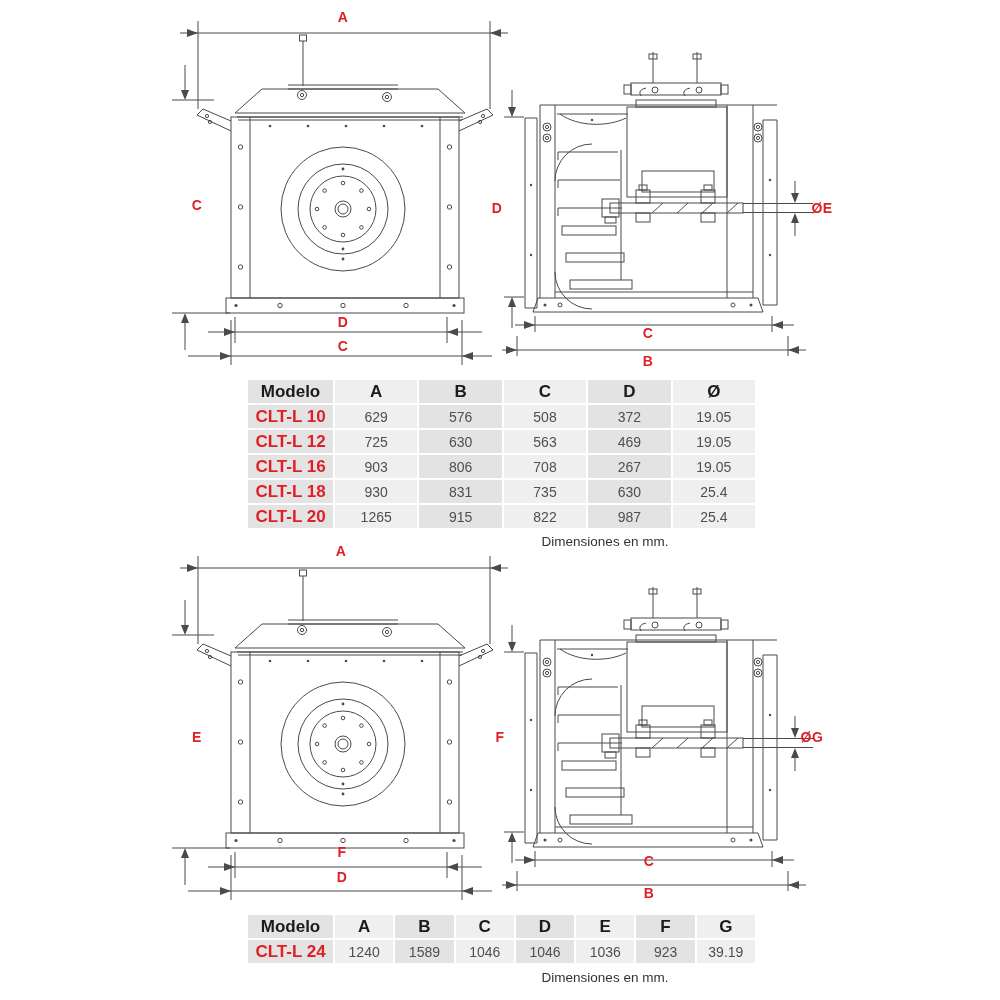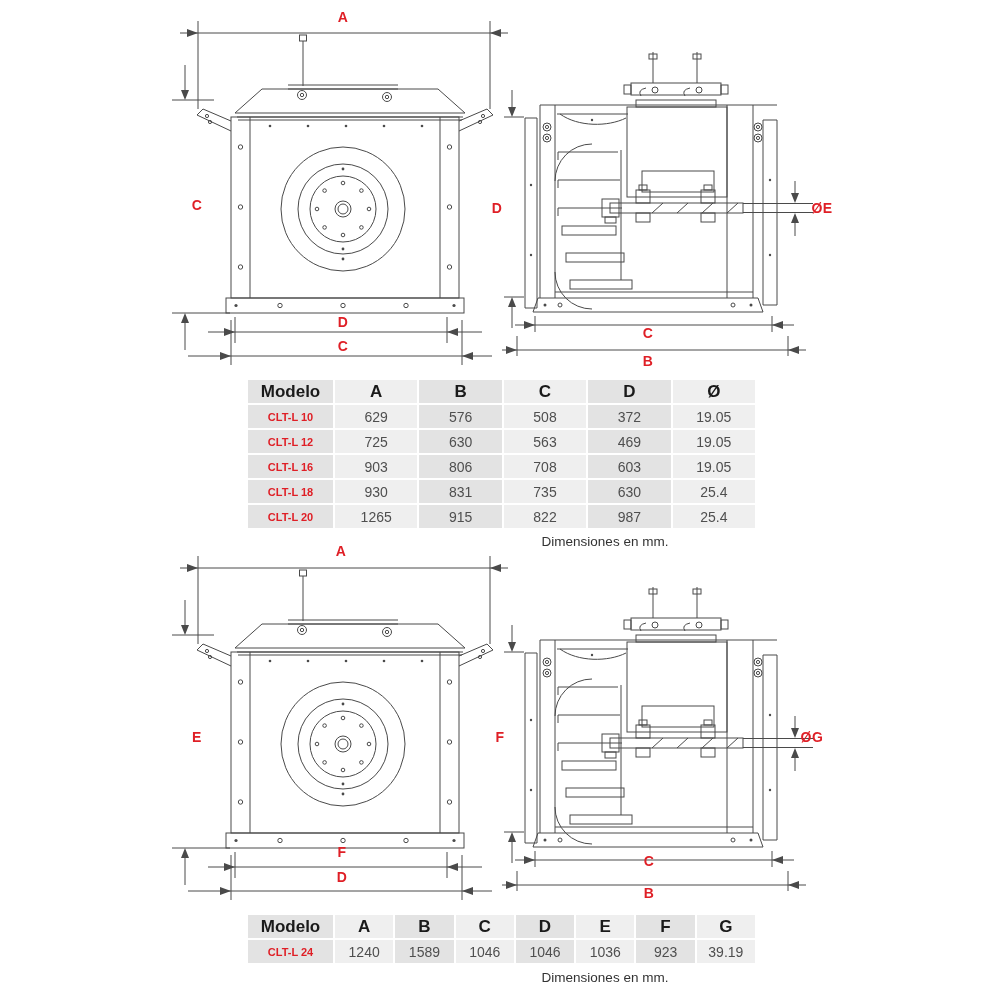--- a/index.html
+++ b/index.html
@@ -7,21 +7,21 @@
           font-family:"Liberation Sans",sans-serif;}
   .drawing{position:absolute;}
   .drawing svg{display:block;}
   .dim-label{position:absolute;transform:translate(-50%,-50%);color:#df1f26;font-weight:bold;
               font-size:14px;letter-spacing:.5px;white-space:nowrap;}
   .dim-table{position:absolute;width:507px;display:grid;gap:2px;background:#fff;}
   .cell{height:23px;display:flex;align-items:center;justify-content:center;font-size:14px;}
   .cell.dark{background:#e3e3e3;}
   .cell.light{background:#efefef;}
   .cell.head{font-weight:bold;color:#1a1a1a;font-size:17px;}
-  .cell.model{color:#df1f26;font-weight:bold;font-size:11px;}
+  .cell.model{color:#df1f26;font-weight:bold;font-size:17px;}
   .cell.value{color:#4f4f4f;}
   .note{position:absolute;right:245px;width:300px;text-align:center;font-size:13.5px;color:#333;}
 </style>
 </head>
 <body>
 
 <div class="canvas">
 
   <div class="drawing front-svg" style="left:150px;top:5px;width:360px;height:370px">
 <svg viewBox="0 0 360 370" width="360" height="370" xmlns="http://www.w3.org/2000/svg">
@@ -185,21 +185,21 @@
       <div class="cell dark model">CLT-L 12</div>
       <div class="cell light value">725</div>
       <div class="cell dark value">630</div>
       <div class="cell light value">563</div>
       <div class="cell dark value">469</div>
       <div class="cell light value">19.05</div>
       <div class="cell dark model">CLT-L 16</div>
       <div class="cell light value">903</div>
       <div class="cell dark value">806</div>
       <div class="cell light value">708</div>
-      <div class="cell dark value">603</div>
+      <div class="cell dark value">267</div>
       <div class="cell light value">19.05</div>
       <div class="cell dark model">CLT-L 18</div>
       <div class="cell light value">930</div>
       <div class="cell dark value">831</div>
       <div class="cell light value">735</div>
       <div class="cell dark value">630</div>
       <div class="cell light value">25.4</div>
       <div class="cell dark model">CLT-L 20</div>
       <div class="cell light value">1265</div>
       <div class="cell dark value">915</div>

